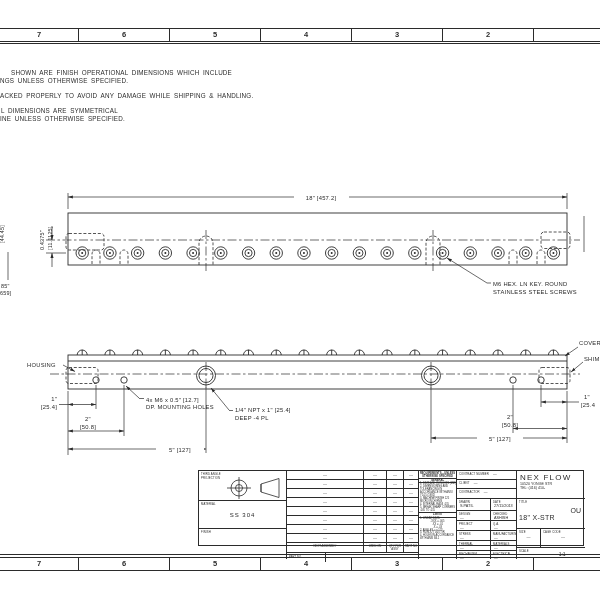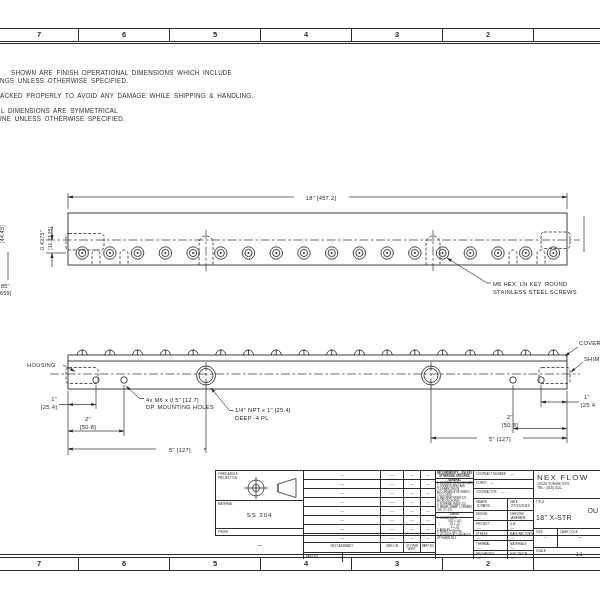--- a/index.html
+++ b/index.html
@@ -21,21 +21,21 @@
   
   svg.drw{position:absolute;left:0;top:0;}
   .ln{stroke:#2b2b2b;stroke-width:0.9;fill:none;}
   .thin{stroke:#2b2b2b;stroke-width:0.7;fill:none;}
   .hid{stroke:#2b2b2b;stroke-width:0.8;fill:none;stroke-dasharray:3 1.8;}
   .cl{stroke:#2b2b2b;stroke-width:0.7;fill:none;stroke-dasharray:9 2.5 2.5 2.5;}
   .dt{font:5.8px "Liberation Sans",sans-serif;fill:#2b2b2b;letter-spacing:.25px;}
   .dts{font:5.4px "Liberation Sans",sans-serif;fill:#2b2b2b;letter-spacing:.2px;}
   .bg{fill:#fff;stroke:none;}
   
-  .tb{position:absolute;left:215px;top:470px;width:386px;height:66px;
+  .tb{position:absolute;left:198px;top:470px;width:386px;height:76px;
       border:1px solid #2b2b2b;box-sizing:border-box;font-size:4px;}
   .tb .cell{position:absolute;box-sizing:border-box;border-color:#2b2b2b;}
   .tb-proj{left:0;top:0;width:88px;height:30px;border-right:1px solid;border-bottom:1px solid;}
   .tb-mat{left:0;top:30px;width:88px;height:28px;border-right:1px solid;border-bottom:1px solid;}
   .tb-fin{left:0;top:58px;width:88px;height:30px;border-right:1px solid;}
   .tb-asm{left:88px;top:0;width:132px;height:88px;border-right:1px solid;display:flex;flex-direction:column;}
   .tb-req{left:220px;top:0;width:38px;height:88px;border-right:1px solid;overflow:hidden;}
   .tb-adm{left:258px;top:0;width:60px;height:88px;border-right:1px solid;display:flex;flex-direction:column;}
   .tb-com{left:318px;top:0;width:68px;height:88px;display:flex;flex-direction:column;}
   .lbl{font-size:2.8px;letter-spacing:.1px;padding:1px 0 0 2px;}

